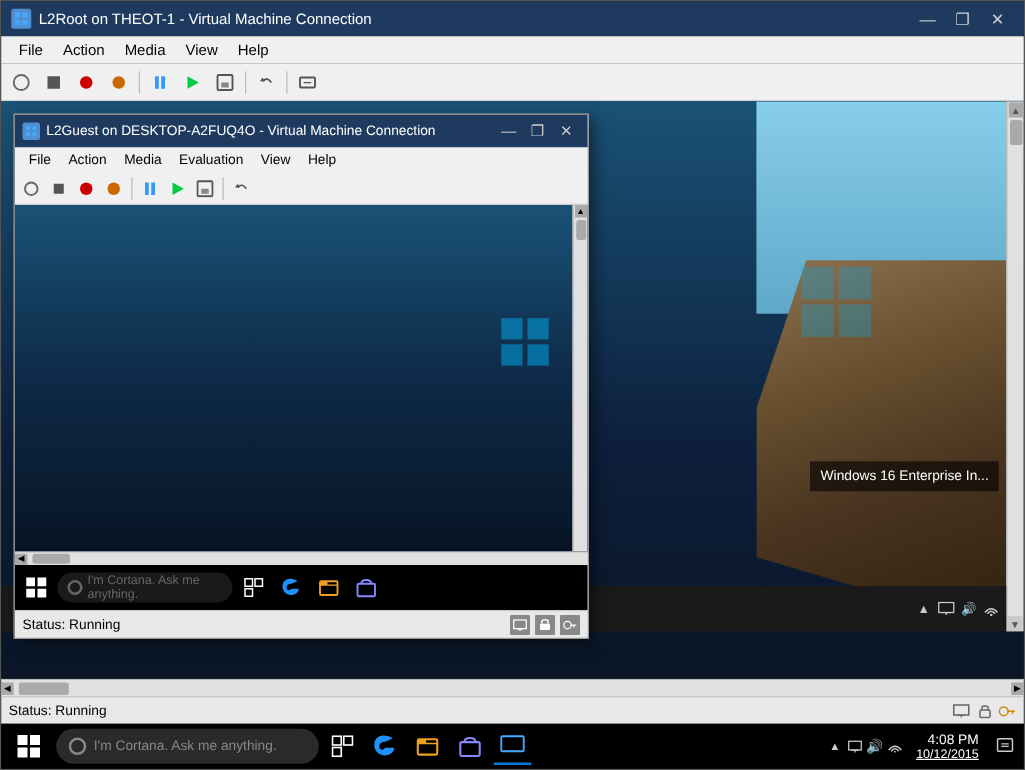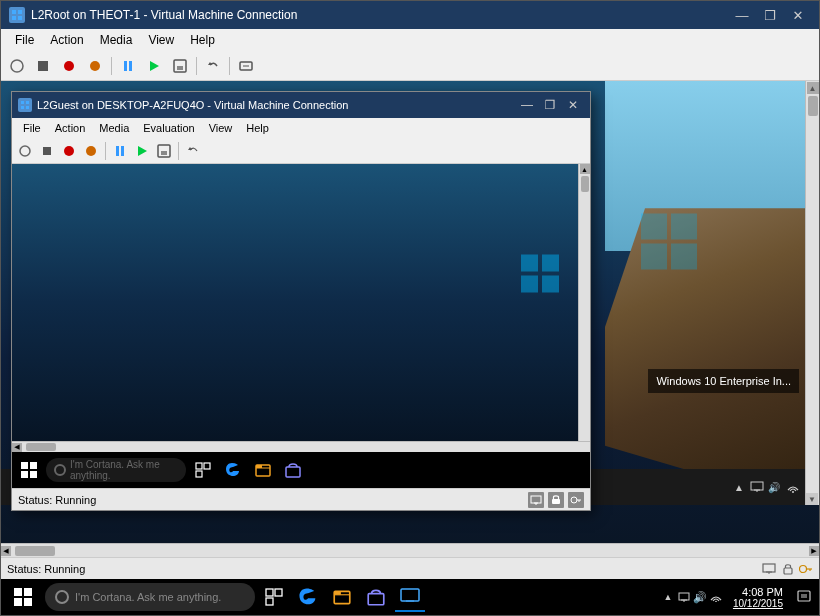--- a/index.html
+++ b/index.html
@@ -127,21 +127,21 @@
       top: 0; left: 0; right: 0; bottom: 0;
       background:
         linear-gradient(180deg, #1a5276 0%, #0d1f3c 60%, #0a1626 100%);
     }
 
     
     .inner-vm {
       position: absolute;
       top: 10px;
       left: 10px;
-      width: 580px;
+      width: 460px;
       height: 420px;
       display: flex;
       flex-direction: column;
       background: #fff;
       border: 1px solid #888;
       box-shadow: 4px 4px 12px rgba(0,0,0,0.5);
       z-index: 10;
     }
 
     .inner-title-bar {
@@ -491,21 +491,21 @@
     <div style="position:absolute;right:120px;top:35%;transform:translateY(-50%);opacity:0.5;">
       <svg width="60" height="60" viewBox="0 0 60 60" class="win-logo-svg">
         <rect x="2" y="2" width="26" height="26" fill="#00adef"></rect>
         <rect x="32" y="2" width="26" height="26" fill="#00adef"></rect>
         <rect x="2" y="32" width="26" height="26" fill="#00adef"></rect>
         <rect x="32" y="32" width="26" height="26" fill="#00adef"></rect>
       </svg>
     </div>
 
     <div class="notification-area">
-      <div>Windows 10 Enterprise In...</div>
+      <div>Windows 16 Enterprise In...</div>
     </div>
 
     <div style="position:absolute;right:0;top:0;bottom:38px;width:14px;background:#e0e0e0;border-left:1px solid #bbb;">
       <div style="width:12px;height:12px;background:#aaa;margin:1px auto;display:flex;align-items:center;justify-content:center;font-size:8px;color:#555;">▲</div>
       <div class="v-scroll-thumb"></div>
       <div style="position:absolute;bottom:0;left:0;width:12px;height:12px;background:#c8c8c8;display:flex;align-items:center;justify-content:center;font-size:8px;color:#555;">▼</div>
     </div>
 
     <div class="inner-vm">
 

